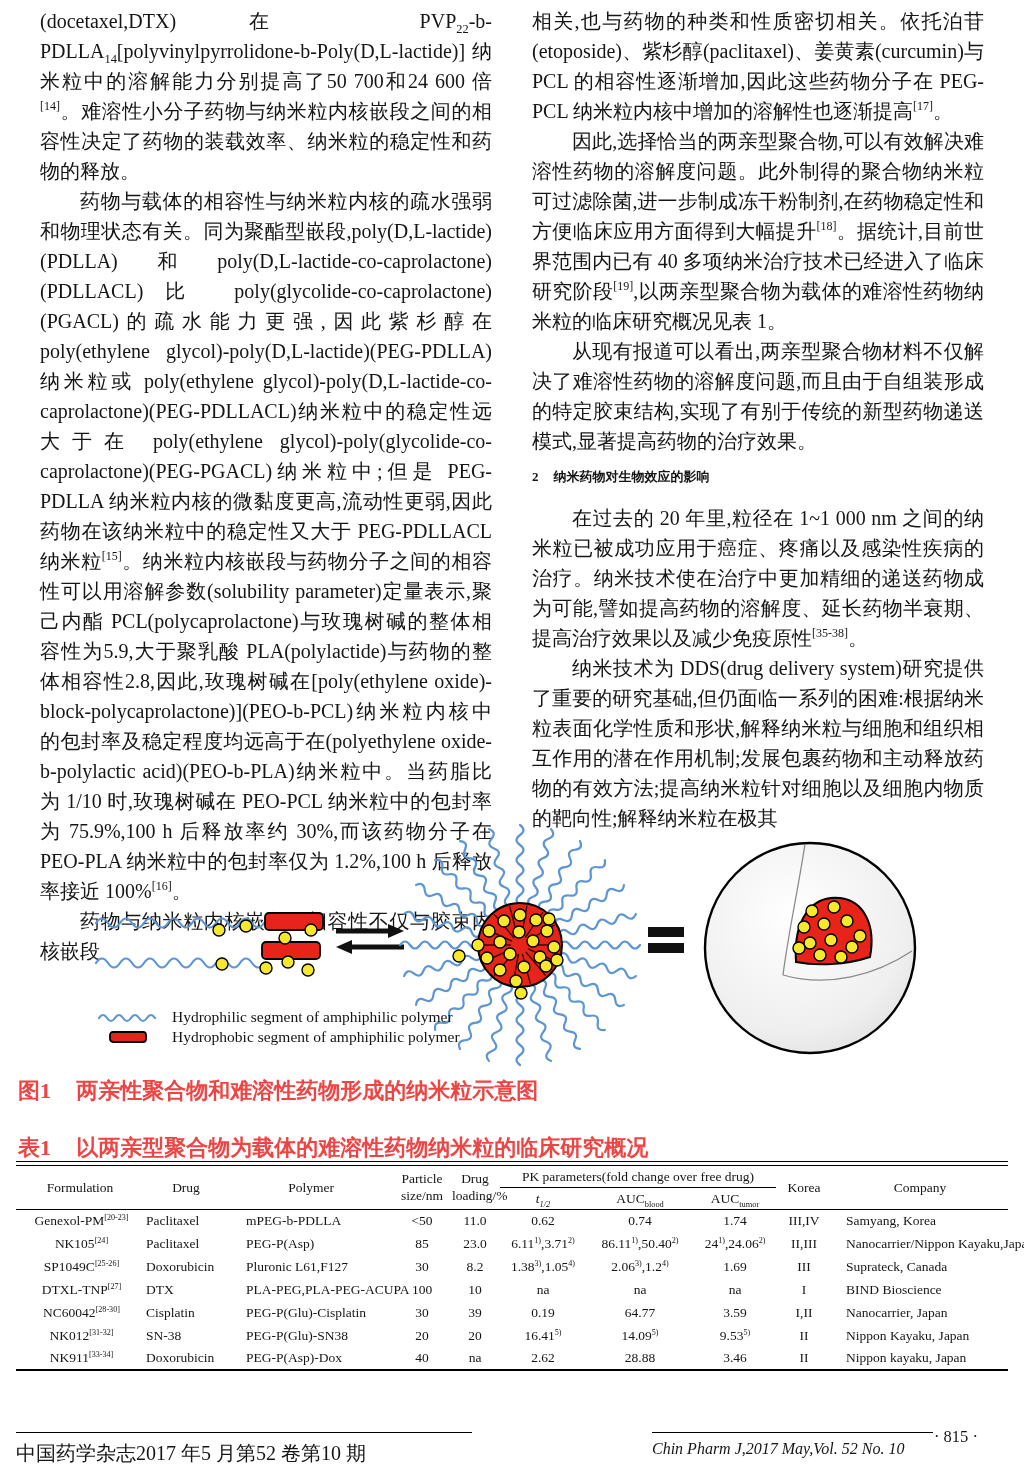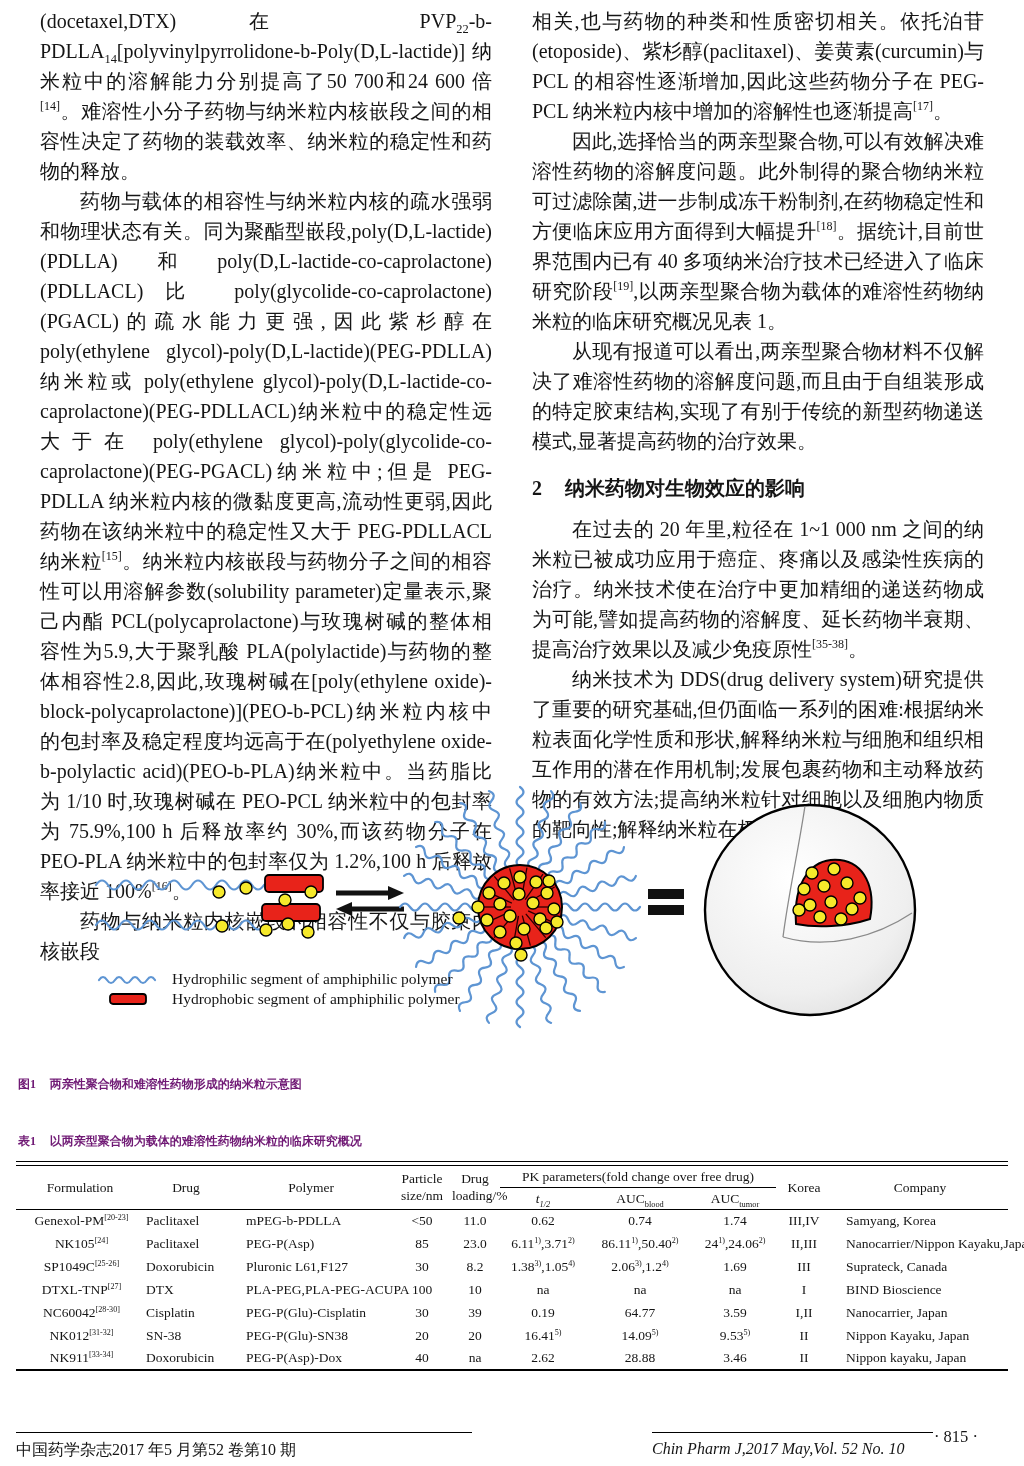--- a/index.html
+++ b/index.html
@@ -4,54 +4,54 @@
 <style>
   html,body{margin:0;padding:0;background:#ffffff;}
   .page{position:relative;width:1024px;height:1466px;background:#fff;overflow:hidden;
         font-family:"Liberation Serif","DejaVu Serif",serif;color:#151515;}
   .col{position:absolute;top:6px;left:40px;width:452px;font-size:20px;line-height:30px;text-align:justify;}
   .colr{left:532px;}
   .col p{margin:0;text-indent:2em;}
   .col p.noind{text-indent:0;}
   sup{font-size:0.60em;line-height:0;}
   sub{font-size:0.62em;line-height:0;}
-  h2.sec{font-size:20px;line-height:30px;margin:17px 0 11px;font-weight:bold;}
+  h2.sec{font-size:13px;line-height:30px;margin:6px 0 11px;font-weight:bold;}
   .h2num{margin-right:1.15em;}
   
-  .figure{position:absolute;top:782px;left:0;width:812px;height:252px;}
+  .figure{position:absolute;top:820px;left:0;width:812px;height:252px;}
   .chain{fill:none;stroke:#5e95d3;stroke-width:2.2;stroke-linecap:round;}
   .dot{fill:#f6e92b;stroke:#000;stroke-width:1.4;}
   .bar{fill:#e8231a;stroke:#000;stroke-width:1.8;}
   .core{fill:#e8231a;stroke:#000;stroke-width:2;}
   .wedge{stroke:#2a0000;stroke-width:1.3;}
   .blk{fill:#111;}
   .seam{fill:none;stroke:#8a8a8a;stroke-width:1.3;}
   .legend{position:absolute;left:96px;top:187px;font-size:15.5px;line-height:20px;}
   .lrow{display:flex;align-items:center;gap:12px;height:20px;}
   .lsw{width:64px;display:flex;justify-content:center;align-items:center;}
-  .figcap,.tblcap{position:absolute;left:18px;font-size:12px;font-weight:bold;color:#701a75;}
+  .figcap,.tblcap{position:absolute;left:18px;font-size:22px;font-weight:bold;color:#ef4444;}
   .figcap{top:1076px;} .tblcap{top:1133px;}
   .capl{margin-right:1.15em;}
   
   .tablewrap{position:absolute;top:1161px;left:16px;width:992px;border-top:1.5px solid #000;padding-top:2.5px;}
   table{width:100%;border-collapse:collapse;border-top:1.5px solid #000;border-bottom:2px solid #000;
         font-size:13.5px;table-layout:fixed;}
   th,td{font-weight:normal;padding:2px 2px;white-space:nowrap;text-align:center;overflow:visible;}
   thead th{line-height:17px;vertical-align:middle;}
   thead th[rowspan]{border-bottom:1.2px solid #000;}
   thead tr.h2r th{border-bottom:1.2px solid #000;}
   th.pkg{border-bottom:1px solid #000;}
   th.iti{font-style:italic;}
   tbody tr{height:23px;}
   td.c0,td.c1,td.c2,td.c9{text-align:left;}
   td.c0{padding-left:5px;text-align:center;}
   td.c2{padding-left:18px;}
   td.c9{padding-left:14px;}
   .fnote{position:absolute;top:1398px;left:16px;font-size:14.5px;color:#111;}
-  .f-left{position:absolute;top:1432px;left:16px;width:456px;border-top:1.2px solid #000;padding-top:7px;font-size:16px;}
+  .f-left{position:absolute;top:1432px;left:16px;width:456px;border-top:1.2px solid #000;padding-top:7px;font-size:20px;}
   .f-right{position:absolute;top:1432px;left:652px;width:281px;border-top:1.2px solid #000;padding-top:7px;
            font-size:16px;font-style:italic;}
   .f-page{position:absolute;top:1427px;left:934px;font-size:16.5px;}
 </style>
 </head>
 <body>
 
 <div class="page">
 
   <div class="col">

